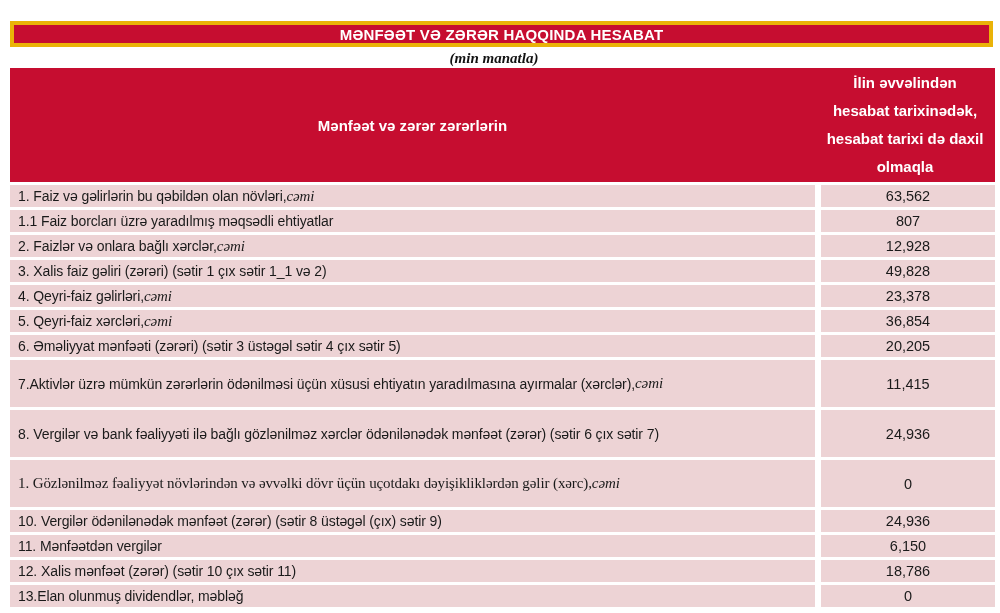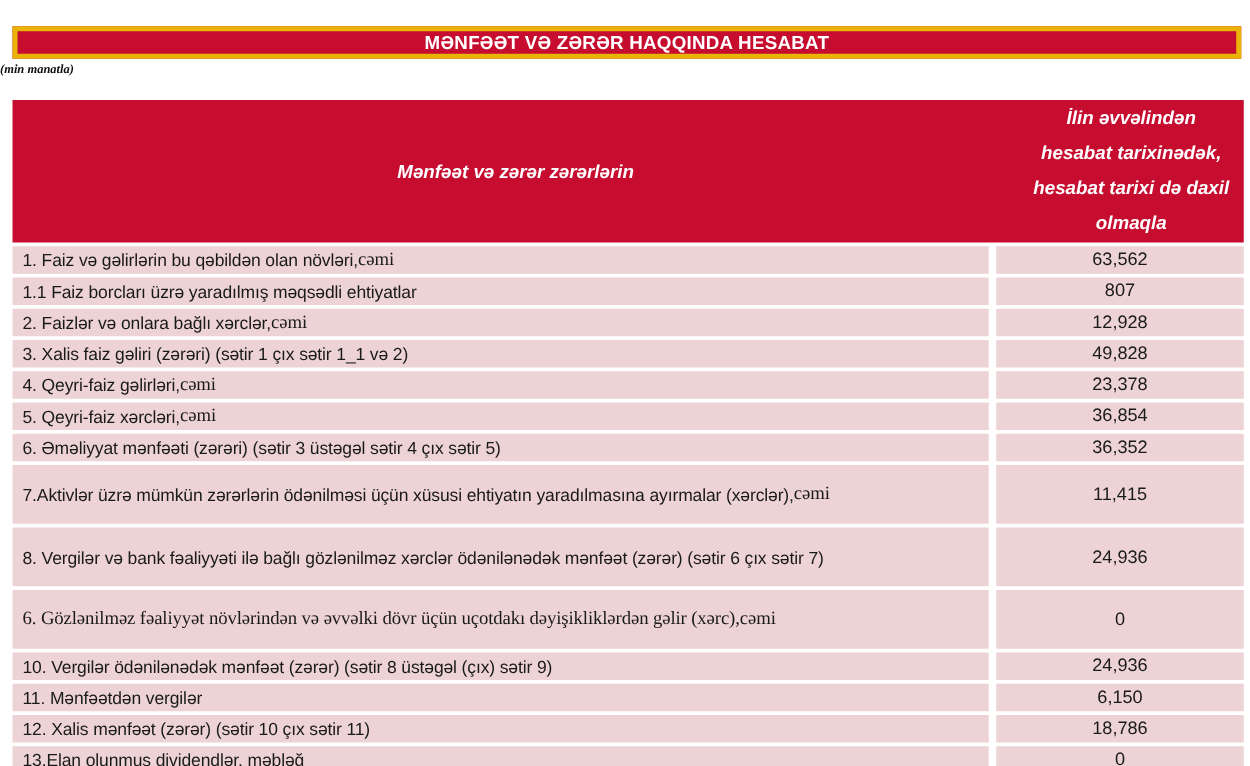--- a/index.html
+++ b/index.html
@@ -12,52 +12,52 @@
   .page { position: relative; width: 1000px; height: 613px; background: #ffffff; }
 
   .title-bar {
     margin: 21px 7px 0 10px; height: 26px;
     background: #C60D30; border: 4px solid #eab308;
     display: flex; align-items: center; justify-content: center;
     color: #ffffff; font-weight: bold; font-size: 15px; letter-spacing: 0.2px;
   }
 
   .unit-note {
-    height: 33px; padding: 3px 12px 0 0;
-    text-align: left;
+    height: 21px; padding: 3px 12px 0 0;
+    text-align: center;
     font-family: "Liberation Serif", "DejaVu Serif", serif;
-    font-style: italic; font-weight: bold; font-size: 10px; color: #111;
+    font-style: italic; font-weight: bold; font-size: 15px; color: #111;
   }
 
   .table { margin: 0 5px 0 10px; }
 
   .thead { display: flex; height: 114px; background: #C60D30; color: #ffffff; }
-  .th { display: flex; align-items: center; justify-content: center; text-align: center; font-weight: bold; font-style: italic; }
+  .th { display: flex; align-items: center; justify-content: center; text-align: center; font-weight: bold; }
   .th.left { flex: 1 1 auto; font-size: 15px; }
   .th.right {
     width: 180px; font-size: 15px; line-height: 28px;
     white-space: pre-line; padding: 0 2px;
   }
 
   .row { display: flex; margin-top: 3px; height: 22px; text-align: center; }
   .row.tall { height: 47px; }
   .cell { background: #EDD3D5; }
   .cell.label {
     flex: 1 1 auto; display: flex; align-items: center;
     padding: 0 8px; font-size: 14px; letter-spacing: -0.1px;
     white-space: nowrap; overflow: hidden;
   }
   .cell.value {
-    width: 198px; margin-left: 6px;
+    width: 174px; margin-left: 6px;
     display: flex; align-items: center; justify-content: center;
     font-size: 14.5px;
   }
   .cemi {
     font-family: "Liberation Serif", "DejaVu Serif", serif;
-    font-size: 15px;
+    font-style: italic; font-size: 15px;
   }
   .row.serif .cell.label {
     font-family: "Liberation Serif", "DejaVu Serif", serif;
     font-size: 15px;
   }
 </style>
 </head>
 <body>
 
 <div class="page">
@@ -124,42 +124,42 @@
           <span class="cemi"> cəmi</span>
         </div>
       <div class="cell value">36,854</div>
     </div>
 
     <div class="row">
       <div class="cell label">
           <span>6. Əməliyyat mənfəəti (zərəri) (sətir 3 üstəgəl sətir 4 çıx sətir 5)</span>
           <span class="cemi"></span>
         </div>
-      <div class="cell value">36,352</div>
+      <div class="cell value">20,205</div>
     </div>
 
     <div class="row tall">
       <div class="cell label">
           <span>7.Aktivlər üzrə mümkün zərərlərin ödənilməsi üçün xüsusi ehtiyatın yaradılmasına ayırmalar (xərclər),</span>
           <span class="cemi"> cəmi</span>
         </div>
       <div class="cell value">11,415</div>
     </div>
 
     <div class="row tall">
       <div class="cell label">
           <span>8. Vergilər və bank fəaliyyəti ilə bağlı gözlənilməz xərclər ödənilənədək mənfəət (zərər) (sətir 6 çıx sətir 7)</span>
           <span class="cemi"></span>
         </div>
       <div class="cell value">24,936</div>
     </div>
 
     <div class="row tall serif">
       <div class="cell label">
-          <span>6. Gözlənilməz fəaliyyət növlərindən və əvvəlki dövr üçün uçotdakı dəyişikliklərdən gəlir (xərc),</span>
+          <span>1. Gözlənilməz fəaliyyət növlərindən və əvvəlki dövr üçün uçotdakı dəyişikliklərdən gəlir (xərc),</span>
           <span class="cemi"> cəmi</span>
         </div>
       <div class="cell value">0</div>
     </div>
 
     <div class="row">
       <div class="cell label">
           <span>10. Vergilər ödənilənədək mənfəət (zərər) (sətir 8 üstəgəl (çıx) sətir 9)</span>
           <span class="cemi"></span>
         </div>

